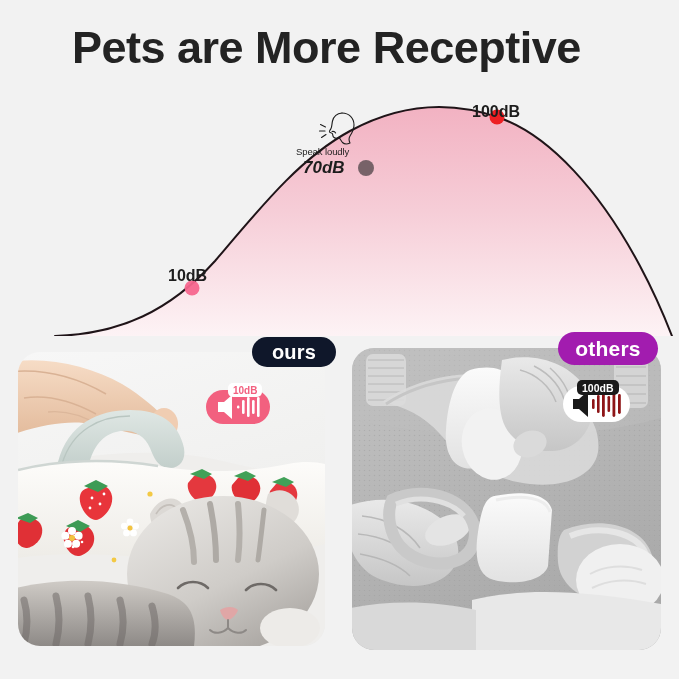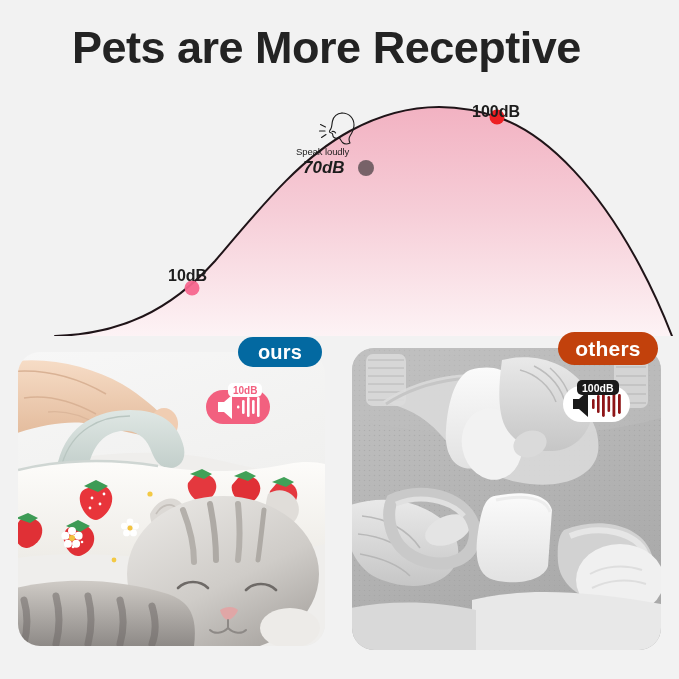--- a/index.html
+++ b/index.html
@@ -125,34 +125,34 @@
   .pill {
     position: absolute;
     display: flex;
     align-items: center;
     justify-content: center;
     border-radius: 999px;
     font-weight: 800;
     letter-spacing: 0.2px;
   }
   .pill-ours {
-    left: 238px;
+    left: 252px;
     top: 337px;
     width: 84px;
     height: 30px;
-    background: #0369a1;
+    background: #0f172a;
     color: #ffffff;
     font-size: 20px;
   }
   .pill-others {
     left: 558px;
     top: 332px;
     width: 100px;
     height: 33px;
-    background: #c2410c;
+    background: #a21caf;
     color: #ffffff;
     font-size: 21px;
   }
 
   
   .sound-badge {
     position: absolute;
   }
   .badge-ours { left: 206px; top: 386px; width: 64px; height: 40px; }
   .badge-others { left: 563px; top: 382px; width: 67px; height: 42px; }

